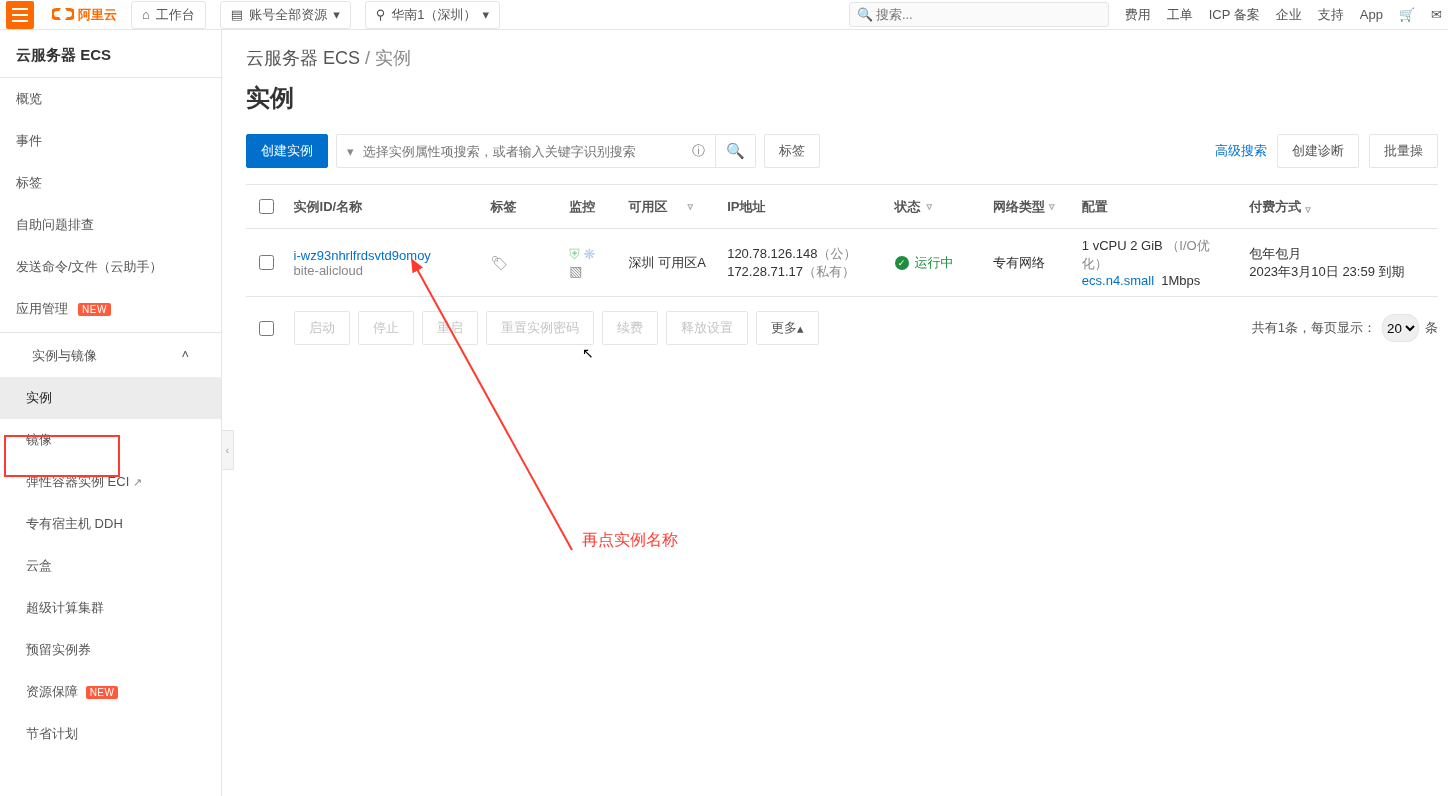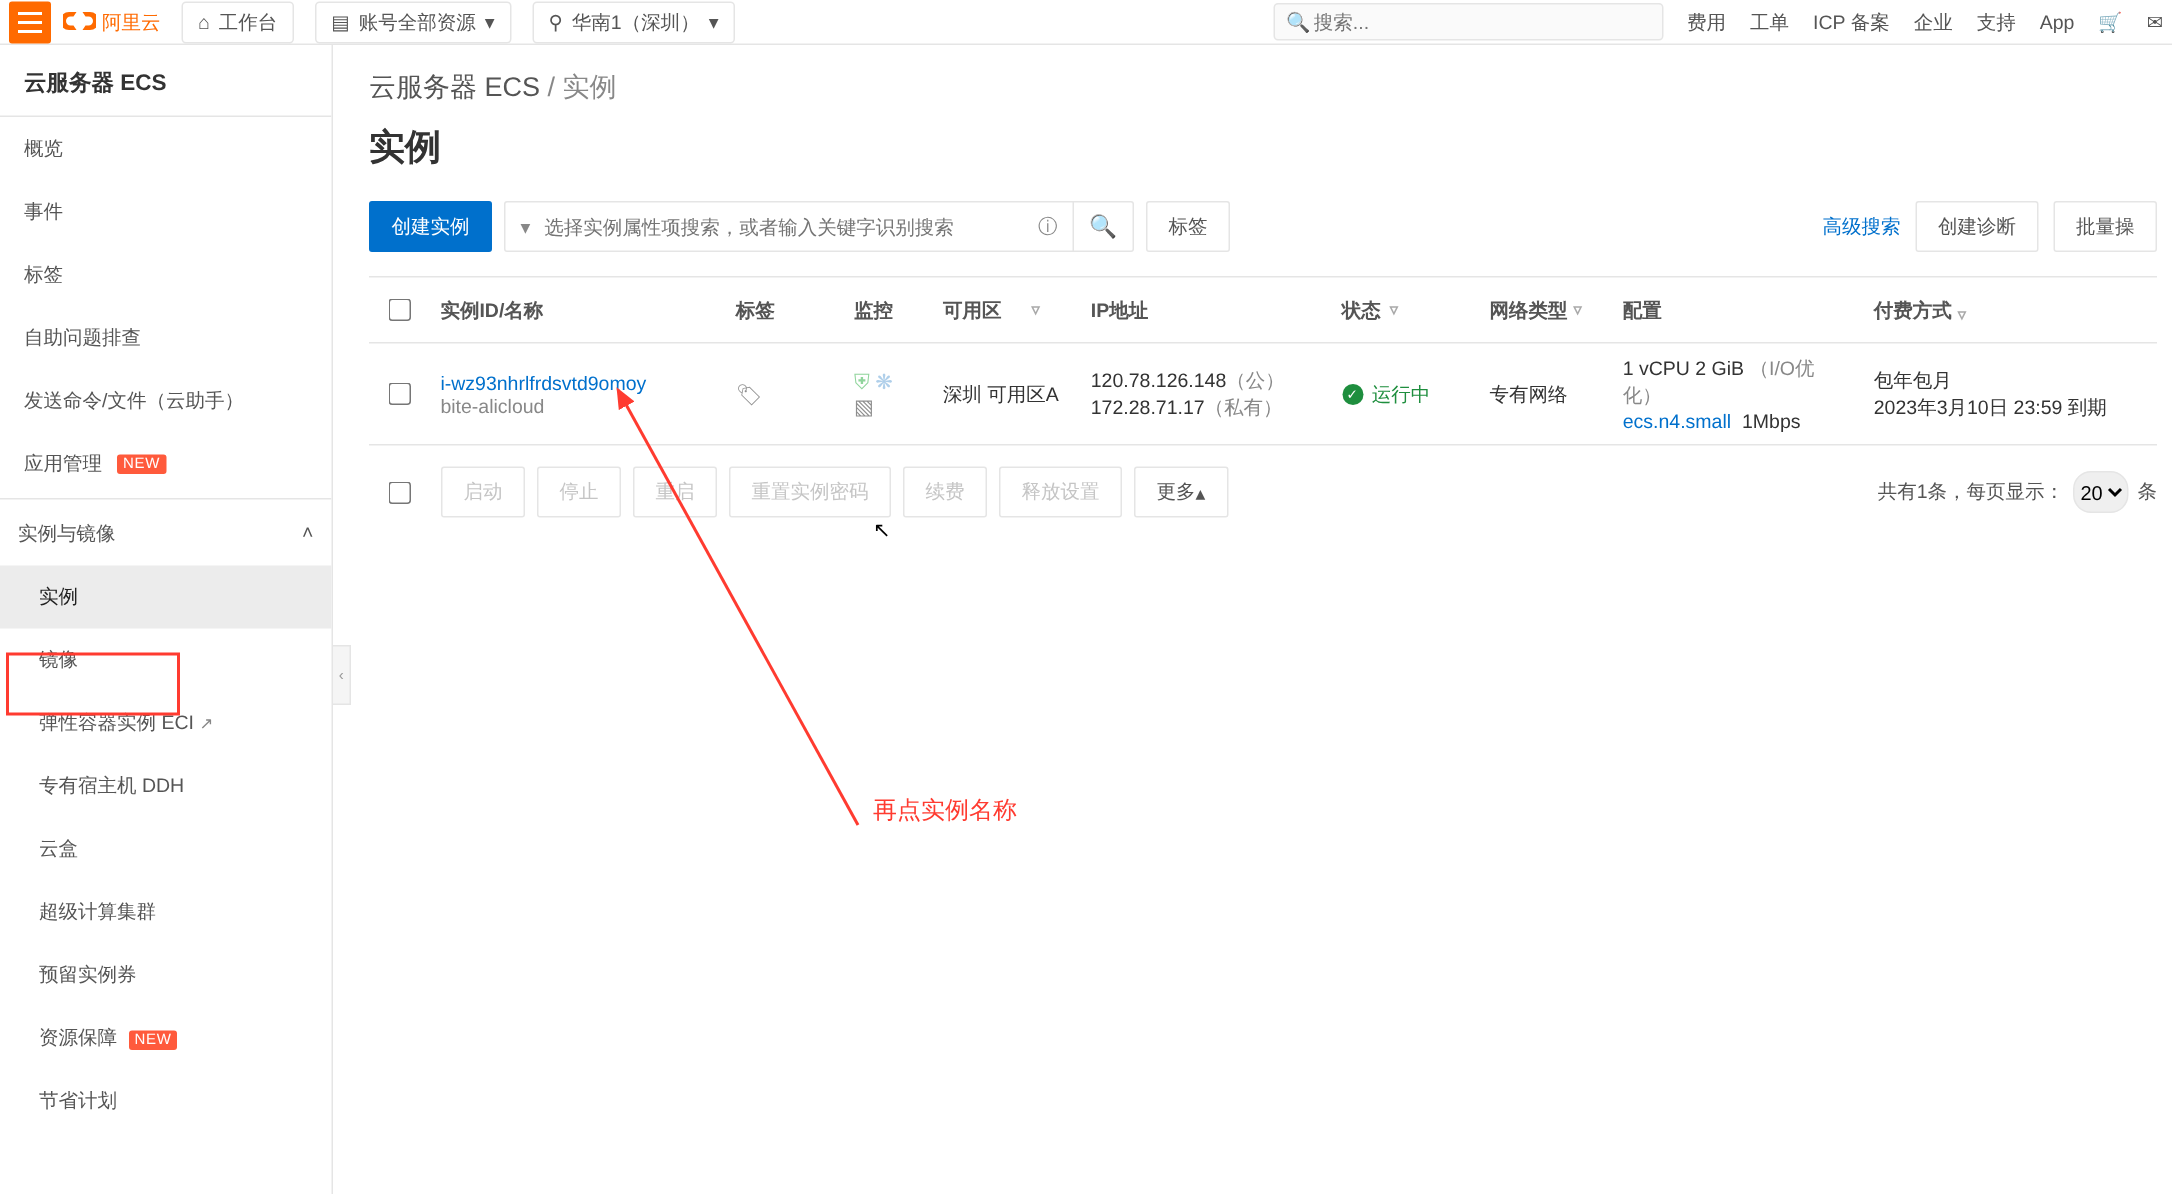--- a/index.html
+++ b/index.html
@@ -9,33 +9,33 @@
       --link:#0070cc;
       --green:#1e8e3e;
       --bg:#fff;
       --grey-bg:#f5f5f5;
     }
     *{box-sizing:border-box;font-family:"PingFang SC","Microsoft YaHei",Arial,sans-serif}
     body{margin:0;background:var(--bg);color:var(--text);font-size:13px;overflow:hidden}
     
     .topbar{height:30px;display:flex;align-items:center;border-bottom:1px solid var(--border);padding:0 6px;position:relative}
     .hamburger{width:28px;height:28px;background:#ff6a00;color:#fff;display:flex;align-items:center;justify-content:center;border-radius:2px}
-    .logo{display:flex;align-items:flex-end;margin-left:8px;color:#ff6a00;font-weight:400}
+    .logo{display:flex;align-items:flex-end;margin-left:18px;color:#ff6a00;font-weight:700}
     .logo svg{margin-right:4px}
     .top-pill{margin-left:14px;border:1px solid var(--border);border-radius:3px;padding:4px 10px;display:flex;align-items:center;gap:6px;color:#555;white-space:nowrap;font-size:13px}
     .top-search{margin-left:auto;width:260px;border:1px solid var(--border);border-radius:3px;display:flex;align-items:center;padding:3px 8px;color:#bbb;background:#fafafa}
     .top-search input{border:0;background:transparent;outline:0;flex:1;font-size:13px;color:#555}
     .top-links{display:flex;gap:16px;margin-left:16px;color:#555;align-items:center}
     
     .shell{display:flex;height:calc(100vh - 30px)}
     .sidebar{width:222px;border-right:1px solid var(--border);overflow-y:auto;position:relative;padding-bottom:40px}
     .sb-title{padding:16px 16px 12px 16px;font-size:15px;font-weight:700;border-bottom:1px solid var(--border)}
     .sb-item{padding:12px 16px;font-size:13px;color:#555;cursor:pointer;display:flex;align-items:center;gap:6px}
     .sb-sep{border-top:1px solid var(--border);margin:2px 0}
-    .sb-group{padding:12px 12px;font-size:13px;color:#555;display:flex;justify-content:space-between;cursor:pointer}
+    .sb-group{padding:12px 32px;font-size:13px;color:#555;display:flex;justify-content:space-between;cursor:pointer}
     .sb-sub{padding:12px 16px 12px 26px;font-size:13px;color:#555;cursor:pointer}
     .sb-sub.active{background:#ececec;color:#222;font-weight:500}
     .sb-external{font-size:11px;opacity:.7}
     .badge-new{background:#ff5a3c;color:#fff;font-size:10px;border-radius:2px;padding:1px 4px;margin-left:4px;letter-spacing:.5px}
     .collapse-handle{position:absolute;left:222px;top:430px;width:12px;height:40px;background:#f5f5f5;border:1px solid var(--border);border-left:0;display:flex;align-items:center;justify-content:center;color:#999;font-size:10px;cursor:pointer}
     
     .content{flex:1;padding:16px 10px 16px 24px;position:relative;overflow:hidden}
     .crumbs{color:var(--muted);font-size:18px}
     .crumbs .root{color:#555}
     h1{font-size:24px;margin:12px 0 20px 0;font-weight:600}

